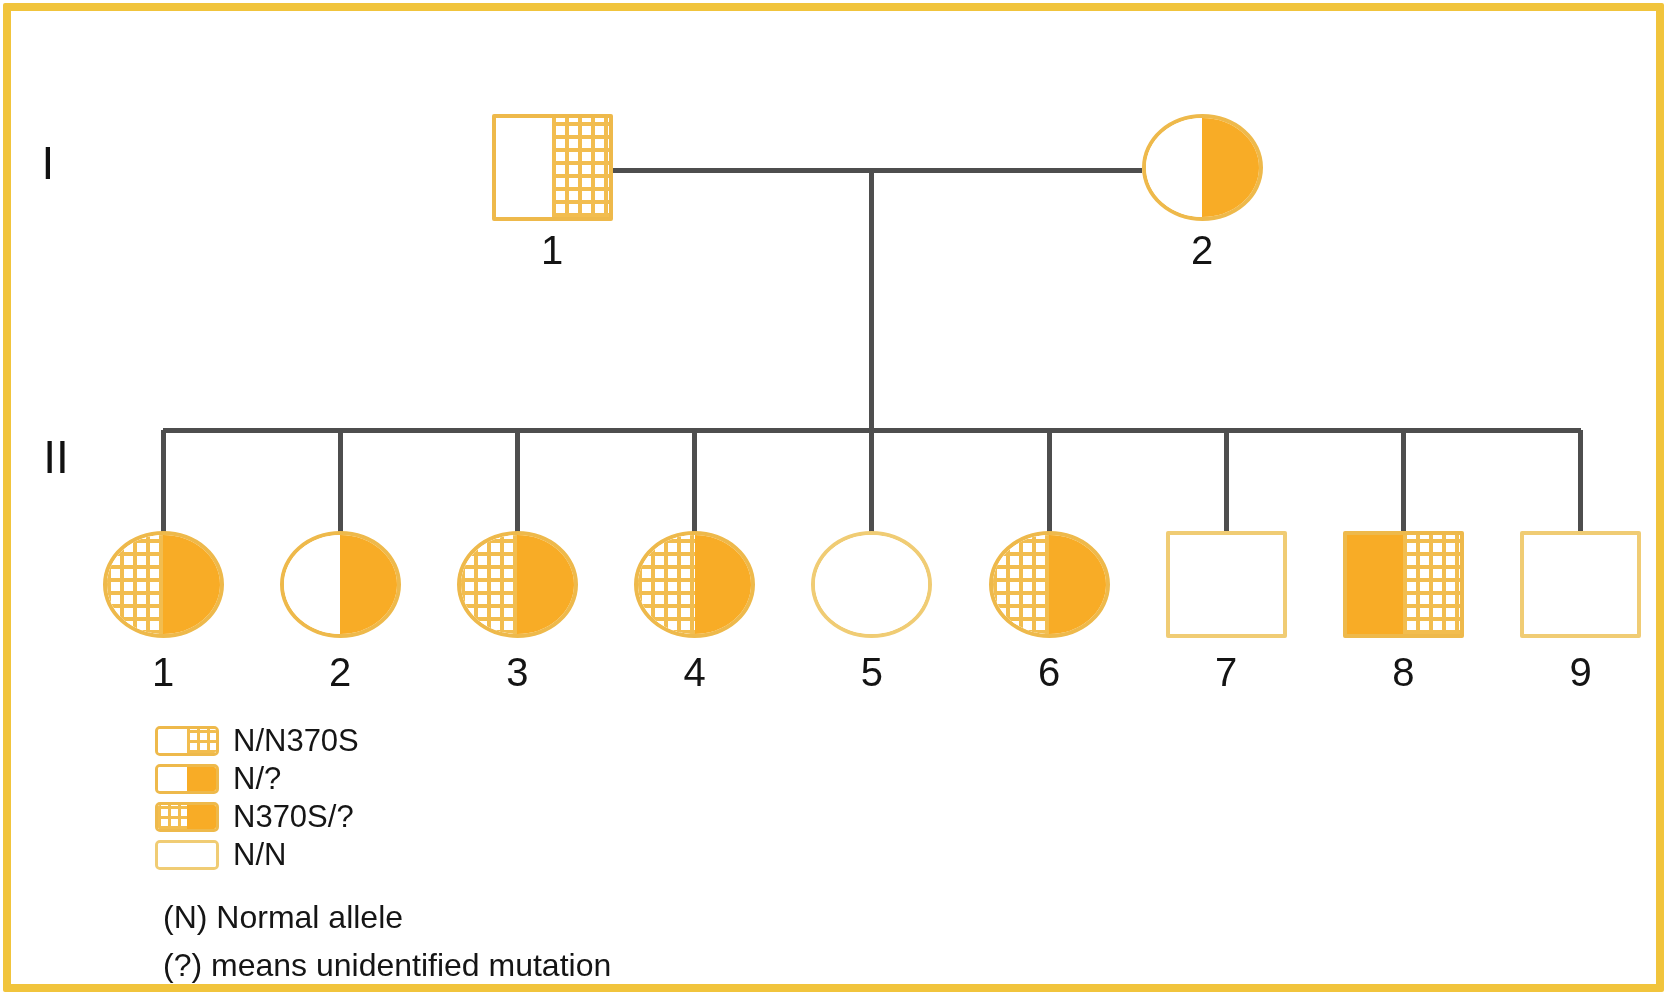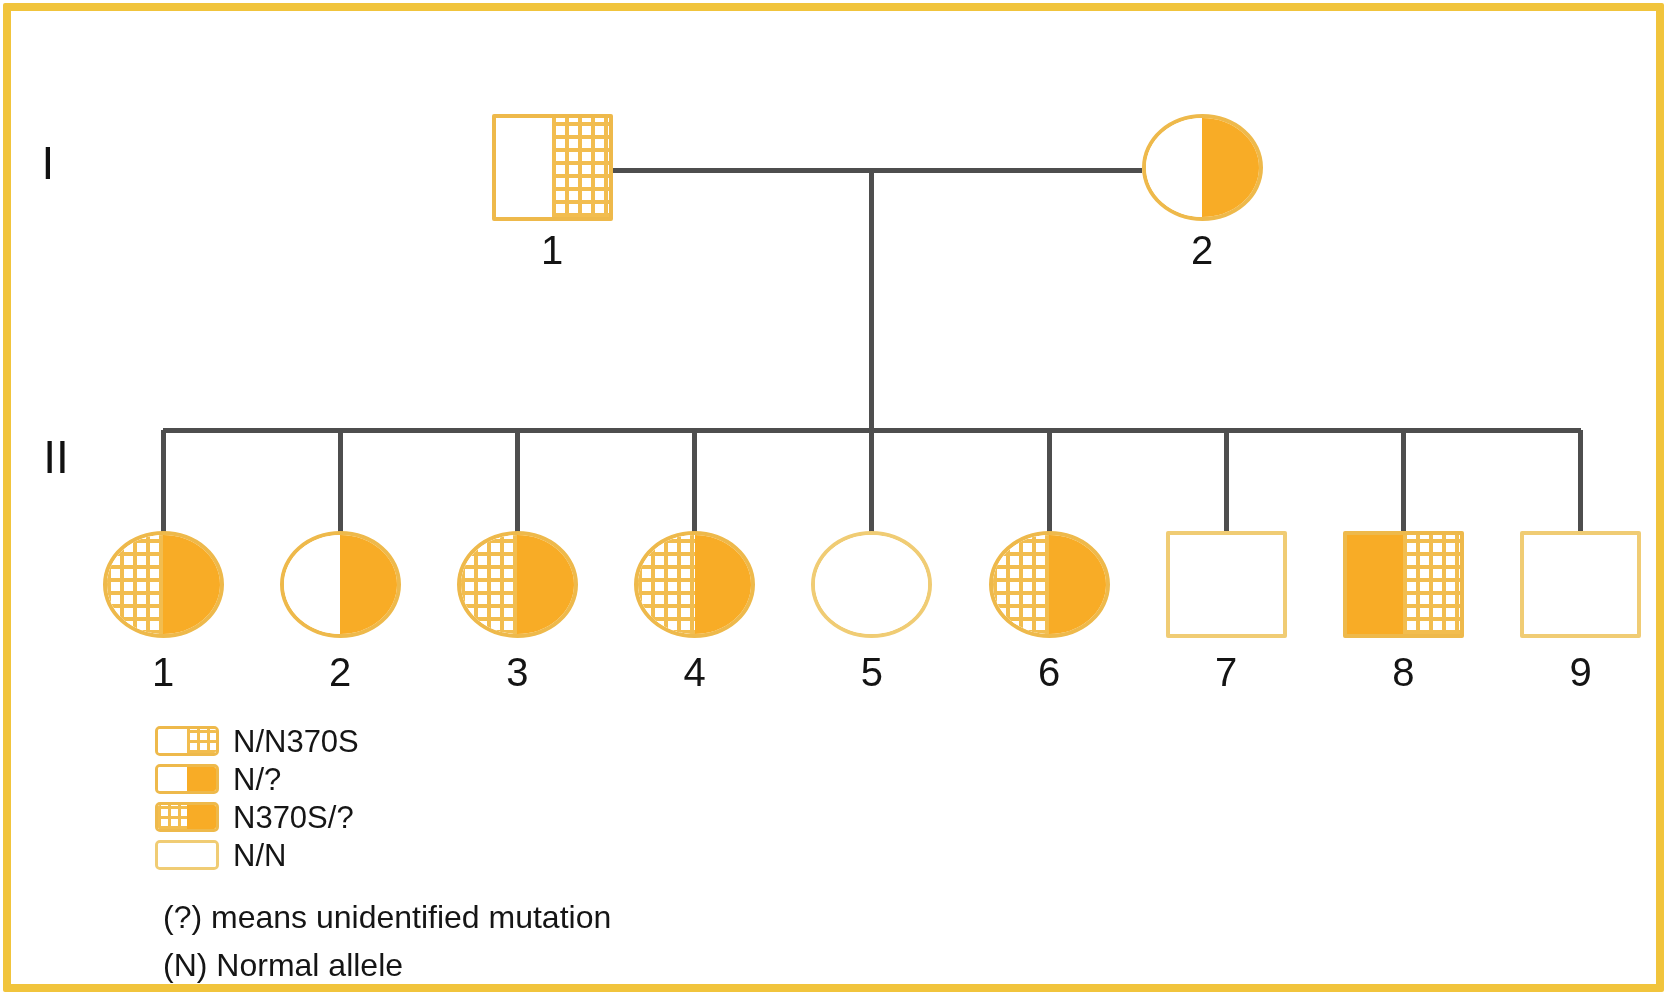--- a/index.html
+++ b/index.html
@@ -36,21 +36,21 @@
   .person-number{
     position:absolute;width:121px;text-align:center;
     font-size:40px;line-height:44px;color:#141414;
   }
   .gen-label{
     position:absolute;width:60px;text-align:center;
     font-size:46px;line-height:50px;color:#111;
   }
   
   .legend{position:absolute;left:155px;top:726px;}
-  .legend-row{display:flex;align-items:center;height:30px;margin-bottom:8px;}
+  .legend-row{display:flex;align-items:flex-end;height:30px;margin-bottom:8px;}
   .swatch{
     width:64px;height:30px;box-sizing:border-box;display:flex;overflow:hidden;
     border:3px solid var(--outline,#EEB94B);border-radius:5px;margin-right:14px;
   }
   .swatch.empty{border-color:var(--outline-light,#F0CC74);}
   .swatch .half{flex:0 0 50%;height:100%;}
   .swatch .fill-hatch{
     background-image:
       repeating-linear-gradient(90deg, var(--hatch-line,#F2BD4F) 0 3px, transparent 3px 10px),
       repeating-linear-gradient(0deg,  var(--hatch-line,#F2BD4F) 0 3px, transparent 3px 10px);
@@ -165,16 +165,16 @@
       <div class="legend-row">
         <div class="swatch empty">
           <div class="half fill-white"></div>
           <div class="half fill-white"></div>
         </div>
         <div class="legend-label">N/N</div>
       </div>
     </div>
 
   <div class="notes">
+    <div>(N) Normal allele</div>
     <div>(?) means unidentified mutation</div>
-    <div>(N) Normal allele</div>
   </div>
 </div>
 
 </body></html>

